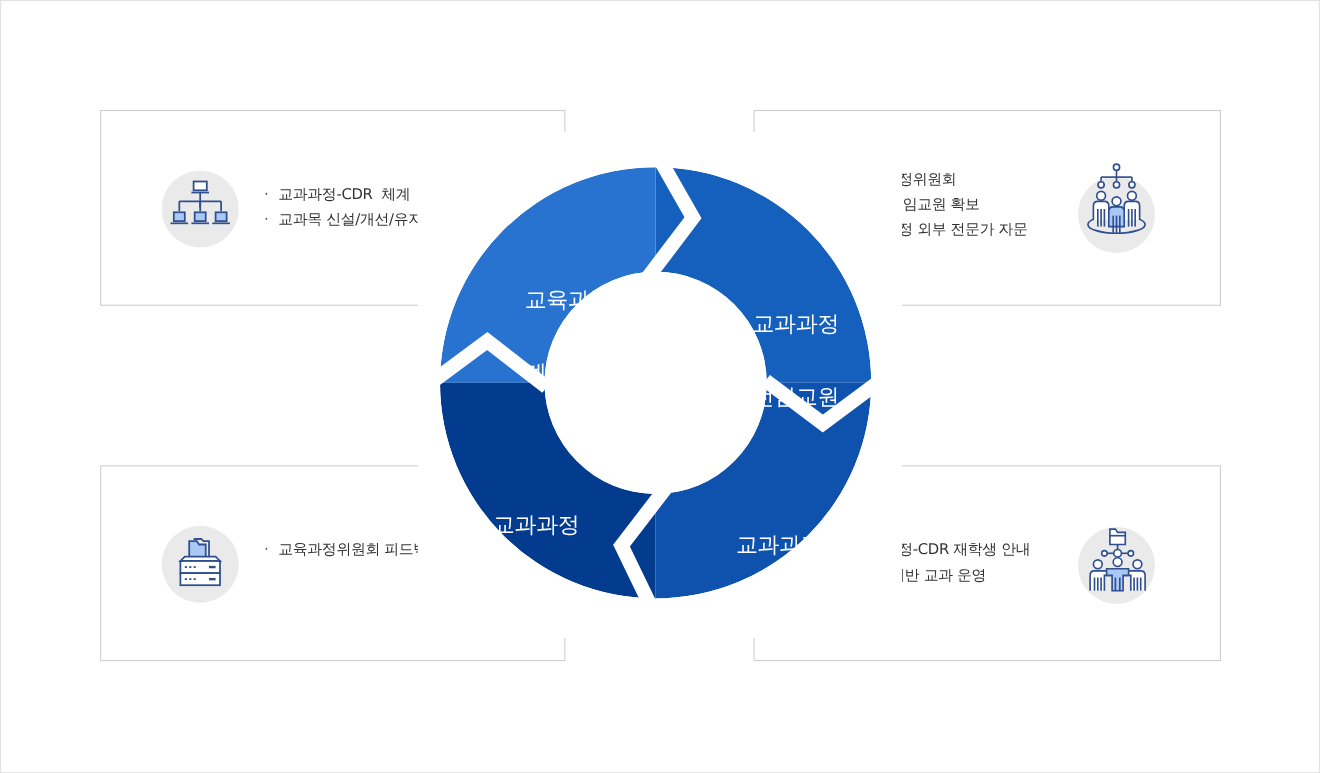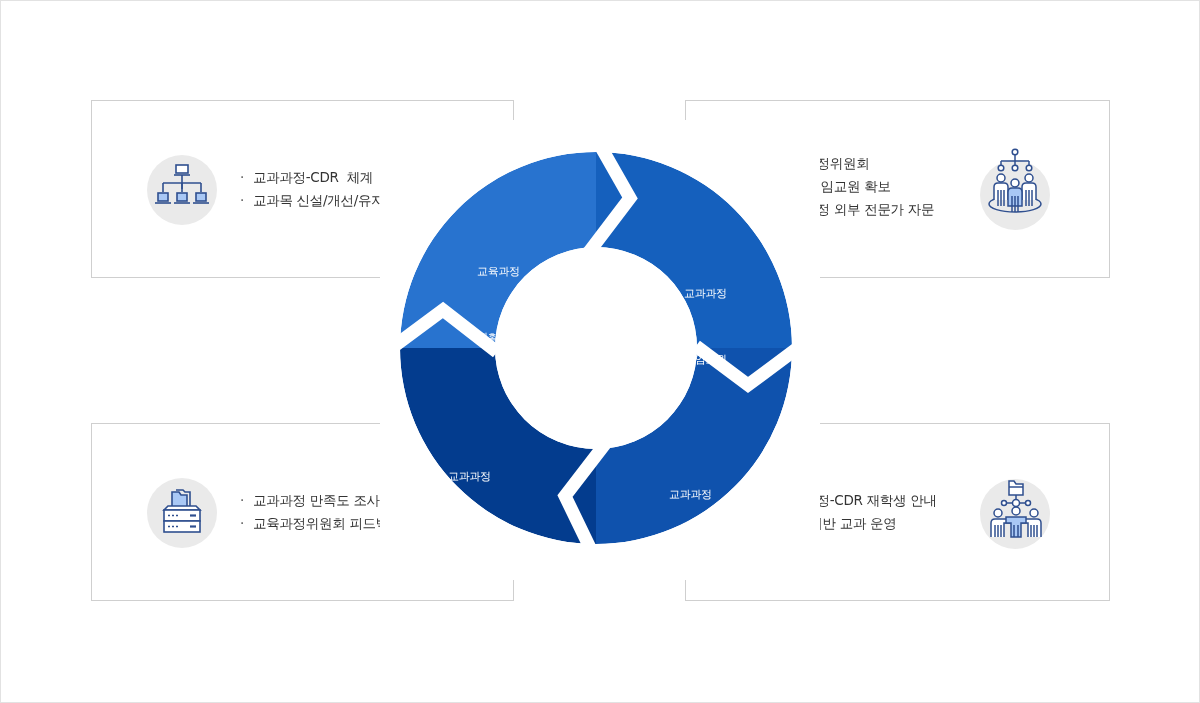--- a/index.html
+++ b/index.html
@@ -29,21 +29,21 @@
 
   .items { position: absolute; margin: 0; padding: 0; list-style: none; }
   .items li {
     font-size: 13.5px; line-height: 23px; color: #333; white-space: pre;
     letter-spacing: -0.3px;
   }
   .items li .dot { display: inline-block; width: 13px; color: #555; }
 
   .ring { position: absolute; left: 0; top: 0; width: 1200px; height: 703px; }
   .seg-label {
-    position: absolute; color: #fff; font-size: 11px; line-height: 22px;
+    position: absolute; color: #fff; font-size: 20px; line-height: 22px;
     letter-spacing: -0.3px; white-space: pre;
   }
 </style>
 </head>
 <body>
 
 <div class="frame"></div>
 
 <div class="box tl">
   <div class="icon-wrap" style="left:55px; top:54px;">
@@ -124,21 +124,20 @@
           <line x1="29" y1="37.5" x2="31" y2="37.5"></line>
         <line x1="43" y1="37.5" x2="49" y2="37.5" stroke-width="2.2"></line>
         <line x1="21" y1="48.5" x2="23" y2="48.5"></line>
           <line x1="25" y1="48.5" x2="27" y2="48.5"></line>
           <line x1="29" y1="48.5" x2="31" y2="48.5"></line>
         <line x1="43" y1="48.5" x2="49" y2="48.5" stroke-width="2.2"></line>
       </g>
     </svg>
   </div>
   <ul class="items" style="left:148px; top:65px;">
-    <li><span class="dot">·</span><span>교과과정 만족도 조사</span></li>
     <li><span class="dot">·</span><span>교육과정위원회 피드백</span></li>
   </ul>
 </div>
 
 <div class="box br">
   <ul class="items" style="left:78px; top:65px;">
     <li><span class="dot">·</span><span>교과과정-CDR 재학생 안내</span></li>
     <li><span class="dot">·</span><span>CDR 기반 교과 운영</span></li>
   </ul>
   <div class="icon-wrap" style="left:294px; top:55px;">

